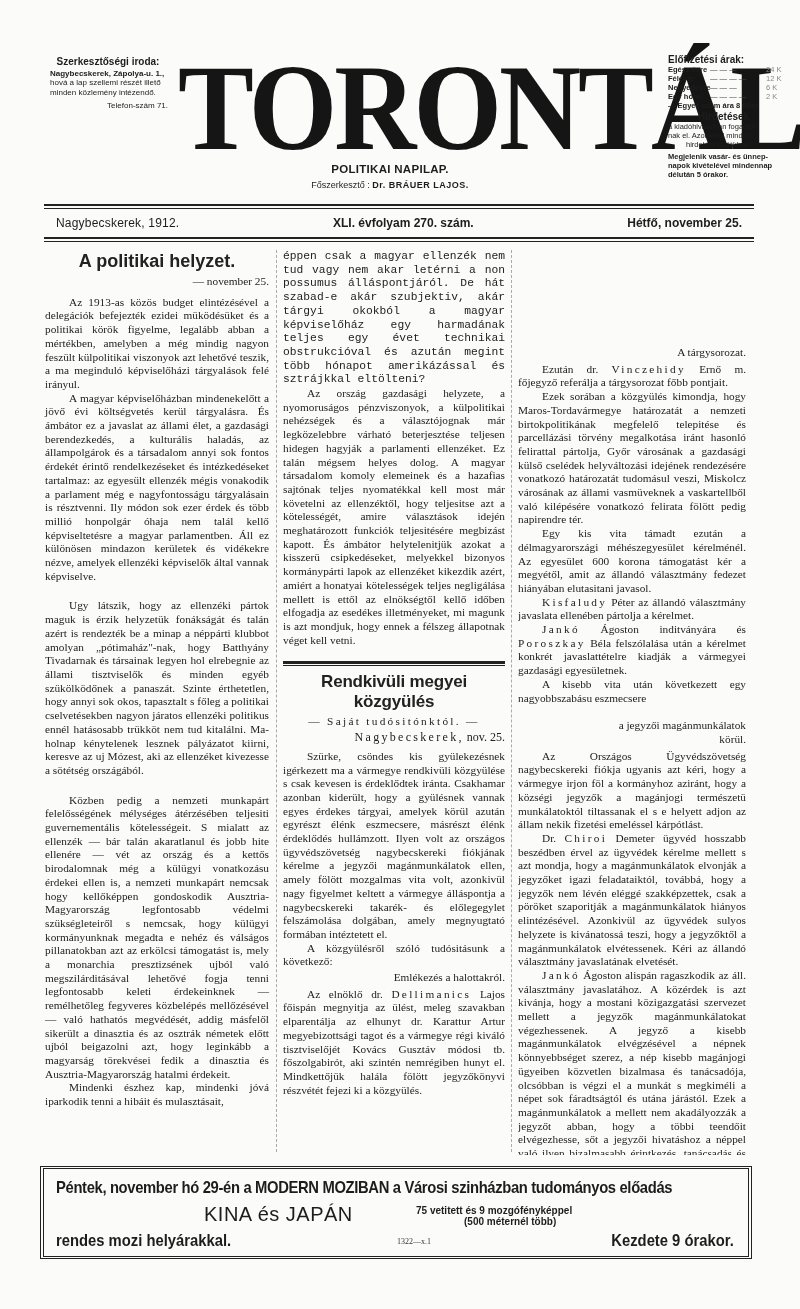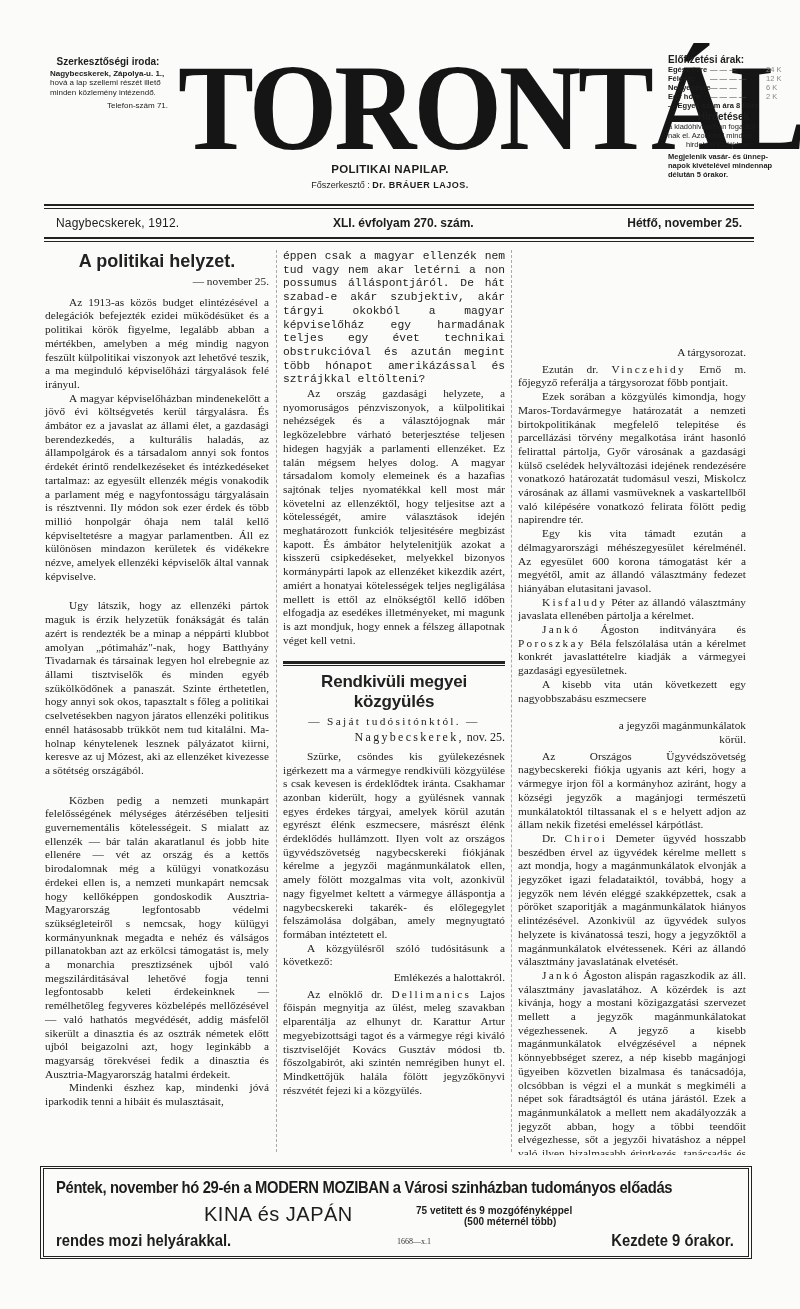--- a/index.html
+++ b/index.html
@@ -175,17 +175,17 @@
   </div>
 
   <div class="ad">
     <div class="l1">Péntek, november hó 29-én a MODERN MOZIBAN a Városi szinházban tudományos előadás</div>
     <div class="title">KINA és JAPÁN</div>
     <div class="small">
       <span>75 vetitett és 9 mozgófényképpel</span>
       <span class="s2">(500 méternél több)</span>
     </div>
     <div class="l3">rendes mozi helyárakkal.</div>
-    <div class="code">1668—x.1</div>
+    <div class="code">1322—x.1</div>
     <div class="start">Kezdete 9 órakor.</div>
   </div>
 
 </div>
 
 </body></html>

